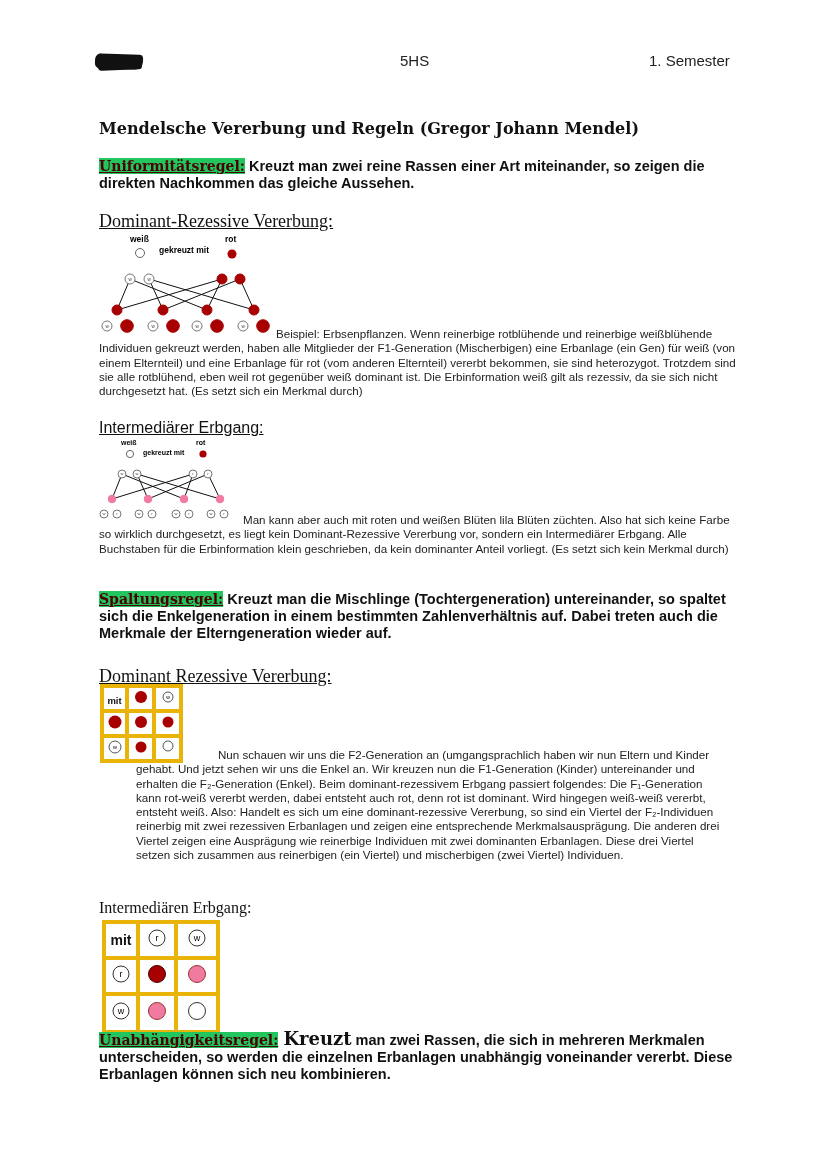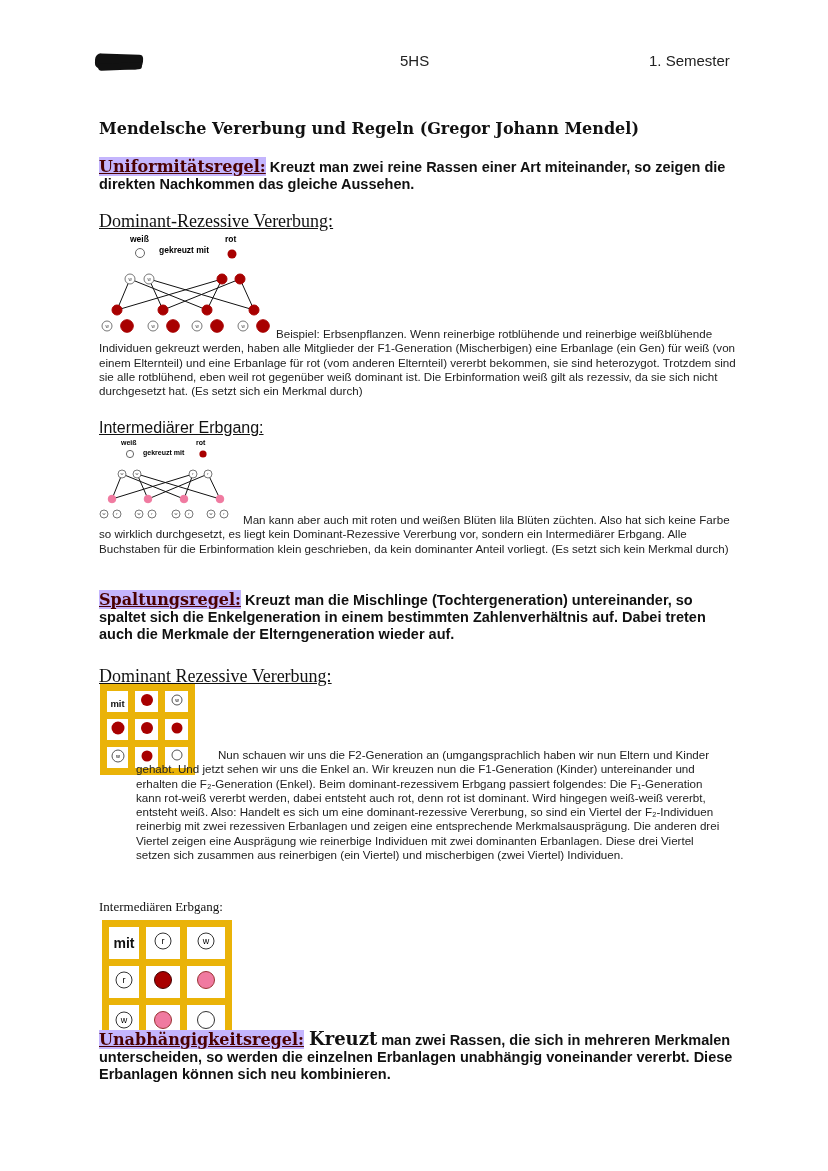--- a/index.html
+++ b/index.html
@@ -3,29 +3,29 @@
 <meta charset="utf-8">
 <style>
   html, body { margin: 0; padding: 0; background: #ffffff; }
   body { width: 828px; height: 1171px; position: relative; overflow: hidden; color: #111; }
   .abs { position: absolute; }
   .hdr { font-family: "Liberation Sans", sans-serif; font-size: 15px; color: #222; }
   .redact { left: 95px; top: 54px; width: 48px; height: 15px; background: #111; border-radius: 6px 4px 8px 5px; transform: rotate(2deg); }
   .redact2 { left: 98px; top: 63px; width: 44px; height: 7px; background: #111; border-radius: 4px; transform: rotate(-2deg); }
   .title { font-family: "DejaVu Serif", serif; font-weight: bold; font-size: 16px; left: 99px; top: 119px; }
   .rule { font-family: "Liberation Sans", sans-serif; font-weight: bold; font-size: 14.5px; line-height: 17px; }
-  .rule-label { font-family: "DejaVu Serif", serif; background: #c4b5fd; color: #4a0000; text-decoration: underline; font-size: 16px; }
+  .rule-label { font-family: "DejaVu Serif", serif; background: #22c55e; color: #4a0000; text-decoration: underline; font-size: 14px; }
   .sec { font-family: "Liberation Serif", serif; font-size: 18px; text-decoration: underline; }
   .sec-sans { font-family: "Liberation Sans", sans-serif; font-size: 16px; text-decoration: underline; }
-  .sec-plain { font-family: "Liberation Serif", serif; font-size: 13px; }
+  .sec-plain { font-family: "Liberation Serif", serif; font-size: 16px; }
   .body { font-family: "Liberation Sans", sans-serif; font-size: 11.6px; line-height: 14.3px; color: #222; }
   .serif-bold { font-family: "DejaVu Serif", serif; font-weight: bold; font-size: 18px; margin-top: 24px; }
   svg text { font-family: "Liberation Sans", sans-serif; }
   table.punnett { border-collapse: collapse; position: absolute; }
-  table.punnett td { border: 7px solid #eab308; text-align: center; vertical-align: middle; padding: 0; }
+  table.punnett td { border: 4px solid #eab308; text-align: center; vertical-align: middle; padding: 0; }
   .mit { font-family: "Liberation Sans", sans-serif; font-weight: bold; }
 </style>
 </head>
 <body>
 
 <div class="abs redact"></div>
 <div class="abs redact2"></div>
 <div class="abs hdr" style="left:400px; top:52px;">5HS</div>
 <div class="abs hdr" style="left:649px; top:52px;">1. Semester</div>
 

